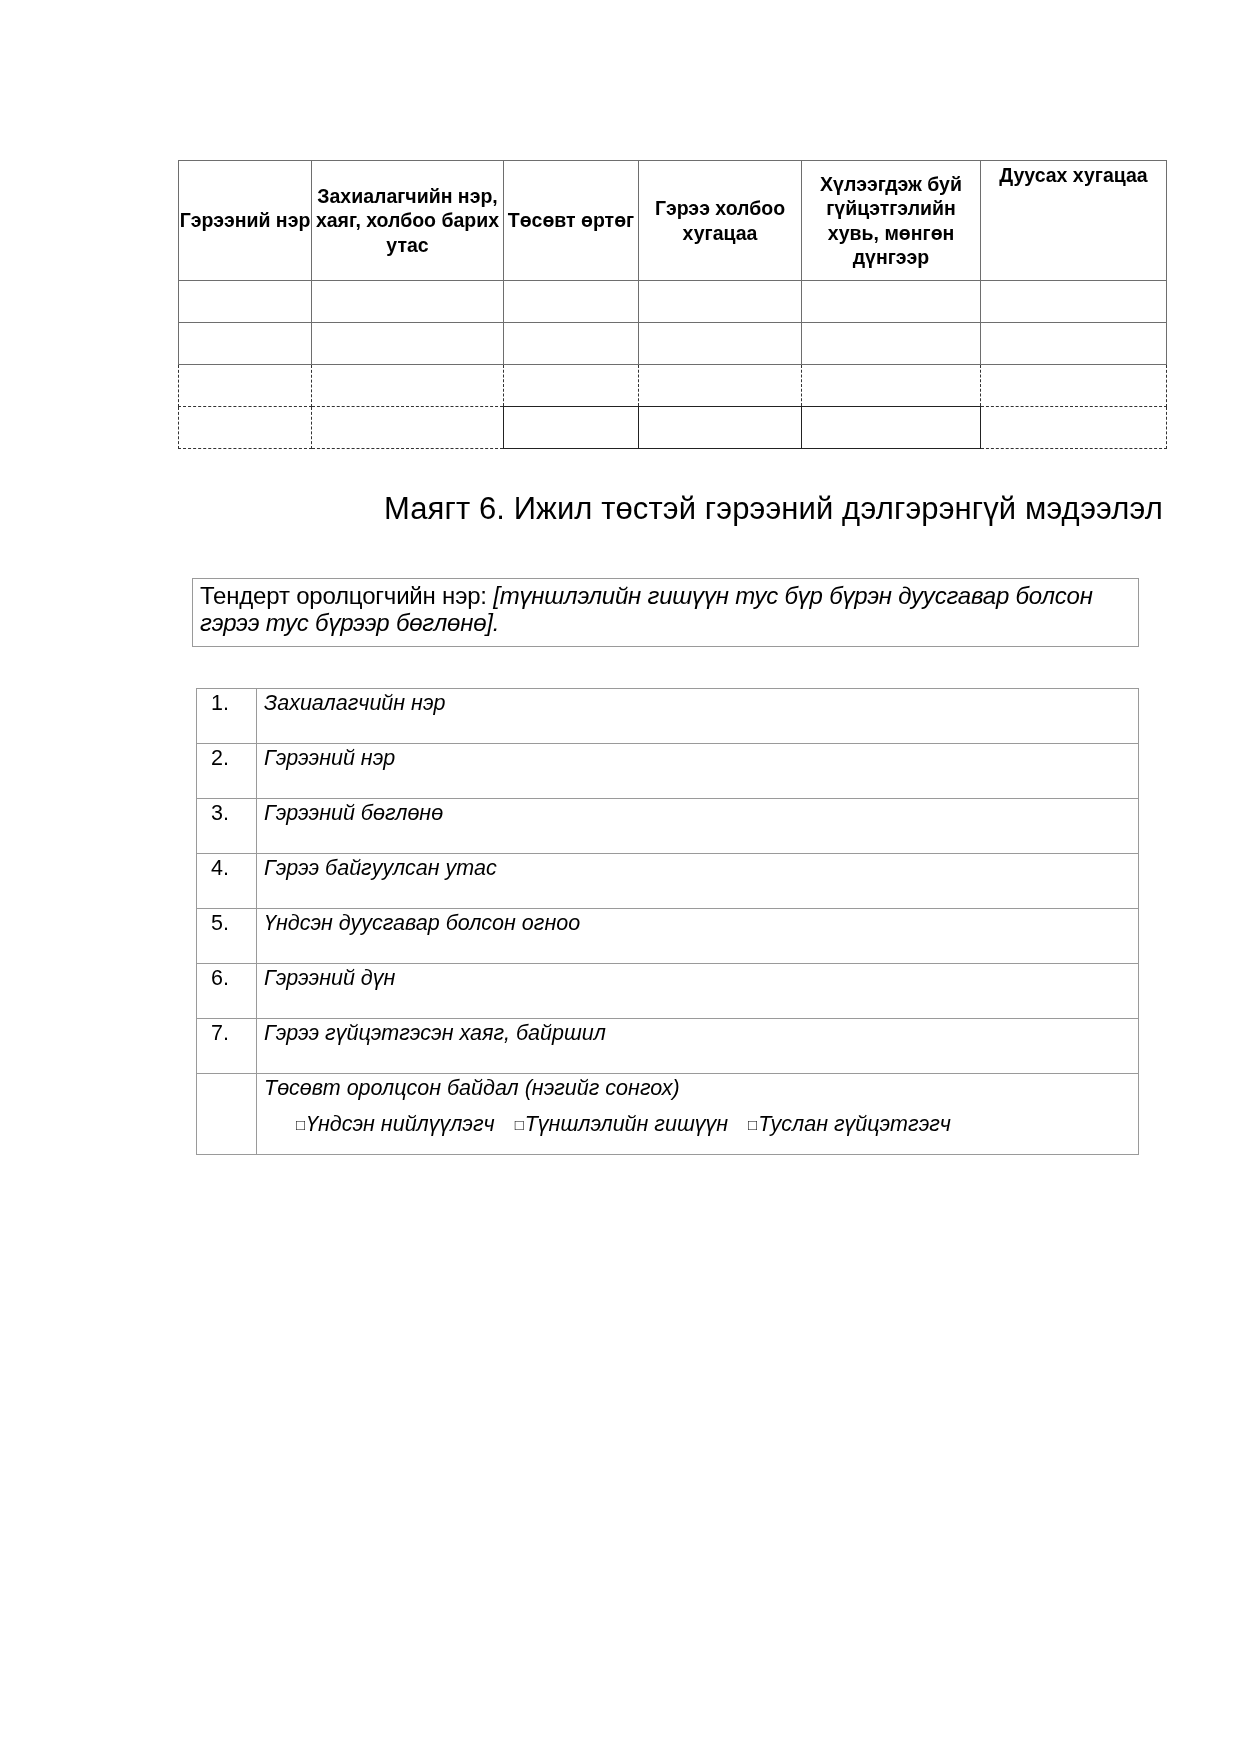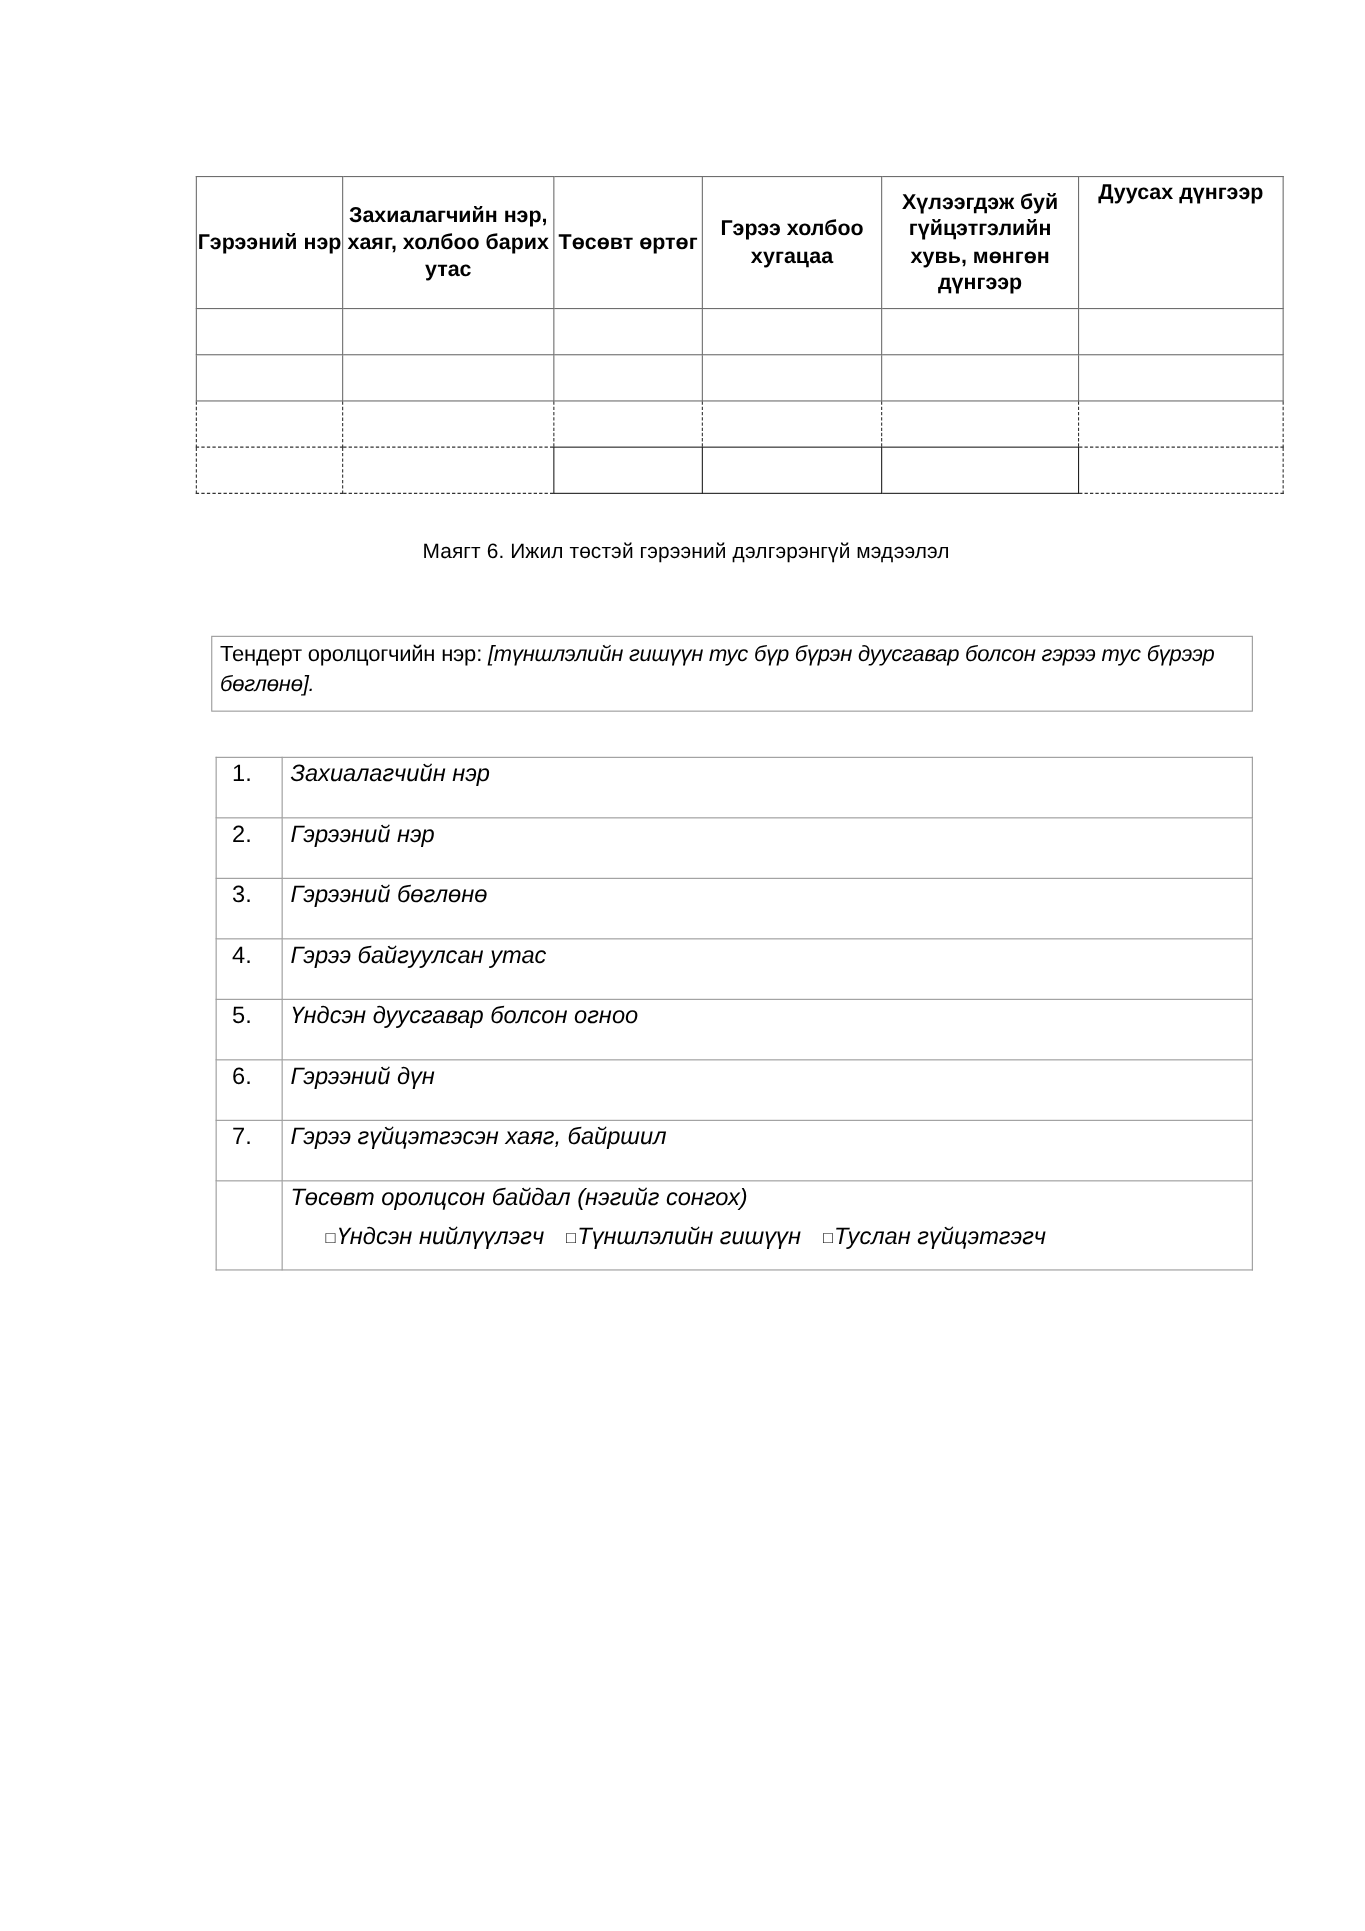--- a/index.html
+++ b/index.html
@@ -9,24 +9,24 @@
   
   .t1 { position:absolute; left:178px; top:160px; border-collapse:collapse; table-layout:fixed; }
   .t1 td, .t1 th { border:1.5px solid #6e6e6e; padding:0; }
   .t1 th { font-weight:bold; font-size:19.5px; line-height:24.5px; text-align:center; vertical-align:middle; height:117px; }
   .t1 th.topalign { vertical-align:top; padding-top:2px; }
   .t1 td { height:41px; }
   .t1 tr.dash td { border-left:1px dashed #333; border-right:1px dashed #333; border-bottom:1px dashed #333; }
   .t1 tr.dash2 td { border-top:1px dashed #333; border-bottom:1.2px dashed #333; }
   .t1 tr.dash2 td.solidmid { border-left:1.5px solid #222; border-right:1.5px solid #222; border-bottom:1.5px solid #222; border-top:1.5px solid #222; }
 
-  .caption { position:absolute; left:384px; top:491px; font-size:19px; letter-spacing:0.1px; }
+  .caption { position:absolute; left:384px; top:491px; font-size:31px; letter-spacing:0.1px; }
 
   .tender { position:absolute; left:192px; top:578px; width:947px; height:69px; border:1.5px solid #9a9a9a;
-            font-size:20px; line-height:27px; padding:3px 0 0 7px; box-sizing:border-box; letter-spacing:-0.2px; }
+            font-size:24px; line-height:27px; padding:3px 0 0 7px; box-sizing:border-box; letter-spacing:-0.2px; }
   .tender i { font-style:italic; }
 
   
   .t2 { position:absolute; left:196px; top:688px; border-collapse:collapse; table-layout:fixed; }
   .t2 td { border:1.5px solid #9a9a9a; vertical-align:top; font-size:21.5px; height:52px; padding:0; }
   .t2 td.num { text-align:left; padding:2px 0 0 14px; }
   .t2 td.lbl { padding:2px 0 0 7px;font-style:italic; }
   .t2 tr.last td { height:78px; }
   .t2 .line2 { margin-top:11px;margin-left:32px; }
   .chk { font-size:15px; vertical-align:1px; margin-right:1px; }
@@ -44,21 +44,21 @@
       <col style="width:179px">
       <col style="width:186px">
   </colgroup>
   <tbody>
       <tr>
     <th>Гэрээний нэр</th>
     <th>Захиалагчийн нэр, хаяг, холбоо барих утас</th>
     <th>Төсөвт өртөг</th>
     <th>Гэрээ холбоо хугацаа</th>
     <th style="line-height:24.5px">Хүлээгдэж буй гүйцэтгэлийн хувь, мөнгөн дүнгээр</th>
-    <th class="topalign">Дуусах дүнгээр</th>
+    <th class="topalign">Дуусах хугацаа</th>
   </tr>
   <tr>
     <td></td>
     <td></td>
     <td></td>
     <td></td>
     <td></td>
     <td></td>
   </tr>
   <tr>

